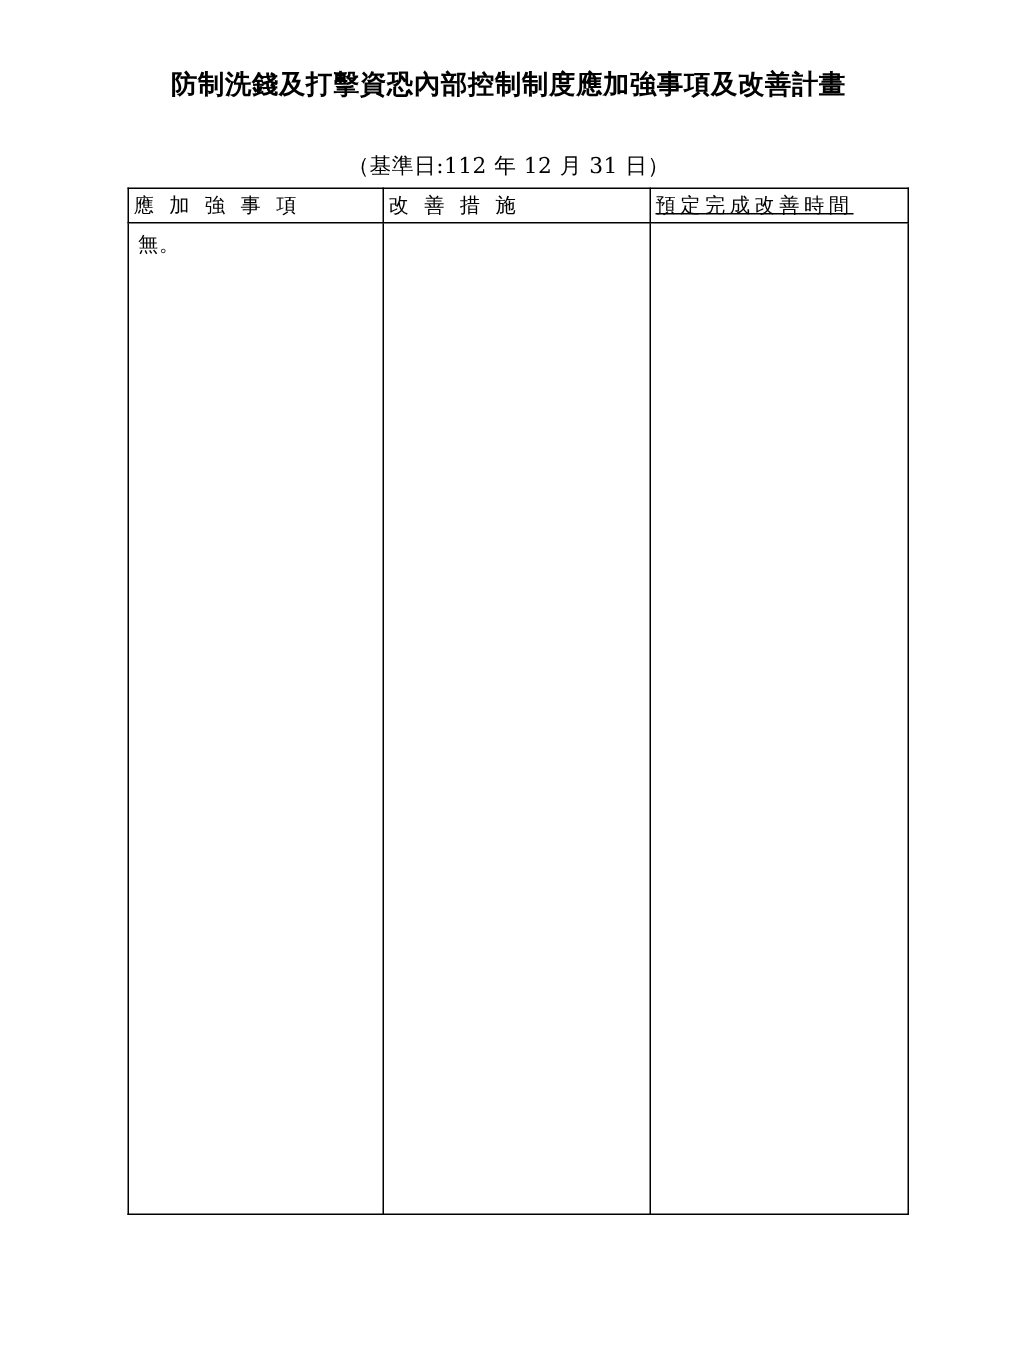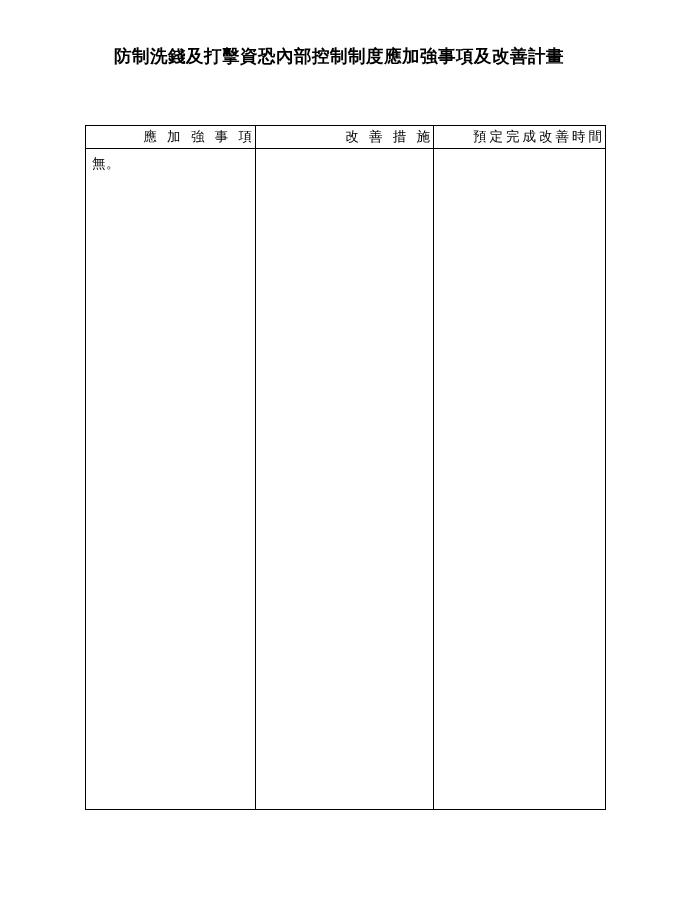--- a/index.html
+++ b/index.html
@@ -56,28 +56,28 @@
   table.plan-table th,
   table.plan-table td {
     border: 1px solid #000000;
     padding: 0;
     vertical-align: top;
   }
   table.plan-table th {
     height: 22px;
     font-size: 13.5px;
     font-weight: normal;
-    text-align: right;
+    text-align: left;
     vertical-align: middle;
     letter-spacing: 3px;
     padding-left: 3px;
   }
   .col-1 { width: 166px; }
   .col-2 { width: 174px; margin-top: 28px; }
-  .col-3 { width: 168px; }
+  .col-3 { width: 168px; text-decoration: underline; }
   table.plan-table td {
     height: 660px;
   }
   .cell-text {
     font-size: 13.5px;
     line-height: 1.5;
     padding: 4px 6px 0 6px;
     text-align: left;
     letter-spacing: 0.5px;
   }
@@ -85,20 +85,21 @@
     padding: 0;
   }
 </style>
 </head>
 <body>
 
 <div class="page">
 
   <div class="doc-title">防制洗錢及打擊資恐內部控制制度應加強事項及改善計畫</div>
 
+  <div class="doc-subtitle">（基準日:112 年 12 月 31 日）</div>
 
   <div class="table-wrap">
     <table class="plan-table">
       <thead>
         <tr>
           <th class="col-1">應 加 強 事 項</th>
           <th class="col-2">改 善 措 施</th>
           <th class="col-3">預定完成改善時間</th>
         </tr>
       </thead>

